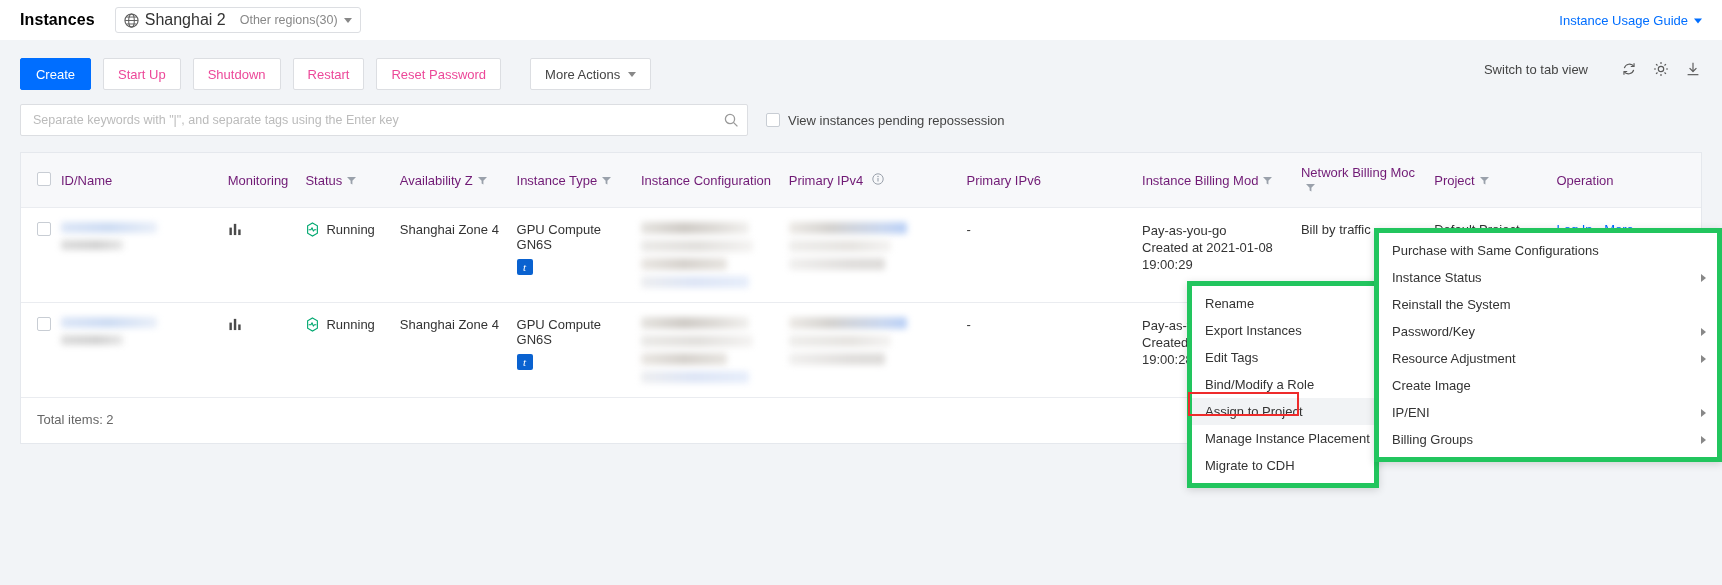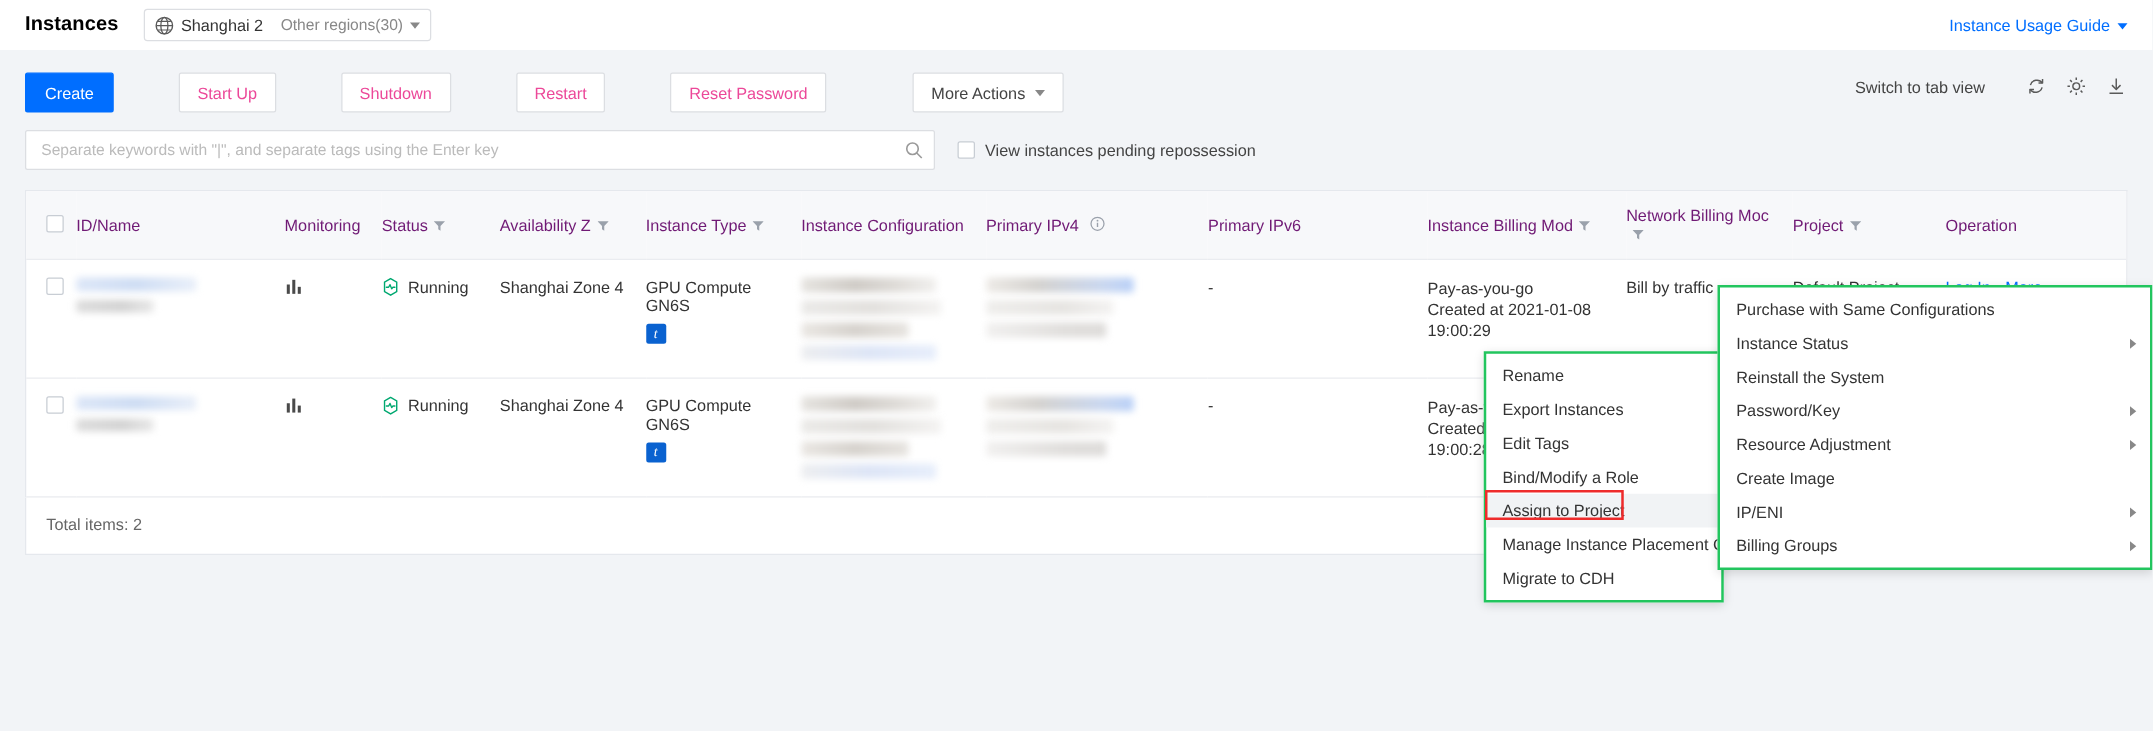--- a/index.html
+++ b/index.html
@@ -19,37 +19,37 @@
     height:40px; background:#fff; display:flex; align-items:center;
     padding:0 20px; position:relative;
   }
   .page-title { font-size:16px; font-weight:bold; color:#000; margin-right:20px; letter-spacing:0.1px;}
   .region-box {
     display:flex; align-items:center; height:26px;
     border:1px solid #dcdee2; border-radius:3px; background:#fff;
     padding:0 8px 0 8px;
   }
   .globe-icon { width:15px; height:15px; margin-right:6px; flex:none; }
-  .region-name { font-size:13px; color:#333; margin-right:14px; }
+  .region-name { font-size:16px; color:#333; margin-right:14px; }
   .region-other { font-size:12.5px; color:#888; }
   .caret-down {
     display:inline-block; margin-left:6px;
     border-left:4px solid transparent; border-right:4px solid transparent;
     border-top:5px solid #888; vertical-align:middle;
   }
   .usage-guide {
     position:absolute; right:20px; top:50%; transform:translateY(-50%);
     color:#006eff; font-size:13px; cursor:pointer; white-space:nowrap;
   }
   .usage-guide .caret-down { border-top-color:#006eff; }
 
   
   .content { padding:0 20px; }
   .toolbar {
-    display:flex; align-items:flex-end; padding-top:18px; position:relative;gap:40px;
+    display:flex; align-items:flex-end; padding-top:18px; position:relative;
   }
   .btn {
     height:32px; min-width:71px; border-radius:2px; font-size:13px;
     display:inline-flex; align-items:center; justify-content:center;
     padding:0 14px; margin-right:12px; cursor:pointer; white-space:nowrap;
   }
   .btn-primary { background:#006eff; color:#fff; border:1px solid #006eff; min-width:71px;}
   .btn-default { background:#fff; color:#ec4899; border:1px solid #dcdee2; }
   .btn-enabled { background:#fff; color:#444; border:1px solid #dcdee2;margin-left:17px; }
   .btn .caret-down { margin-left:8px; border-top-color:#888; }
@@ -142,21 +142,21 @@
   .op-more { color:#006eff; cursor:pointer; margin-left:8px; }
   .op-more .caret-down { border-top-color:#006eff; border-left-width:3.5px; border-right-width:3.5px; border-top-width:4.5px;}
 
   .tablefoot {
     background:#fff; border:1px solid #e5e8ed; border-top:none;
     padding:14px 16px; color:#666; font-size:13px; height:46px;
   }
 
   
   .menu {
-    position:absolute; background:#fff; border:2px solid #22c55e;
+    position:absolute; background:#fff; border:5px solid #22c55e;
     box-shadow:0 2px 8px rgba(0,0,0,.15); z-index:50; padding:4px 0;
   }
   .menu-item {
     height:27px; display:flex; align-items:center; padding:0 13px;
     font-size:13px; color:#333; white-space:nowrap; cursor:pointer;
     position:relative;
   }
   .menu-item.hl { background:#f1f3f5; }
   .menu-item .arrow {
     position:absolute; right:11px;

